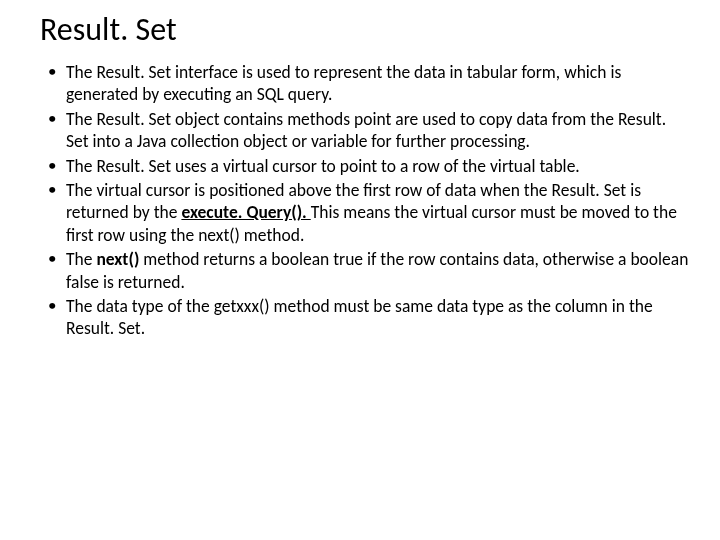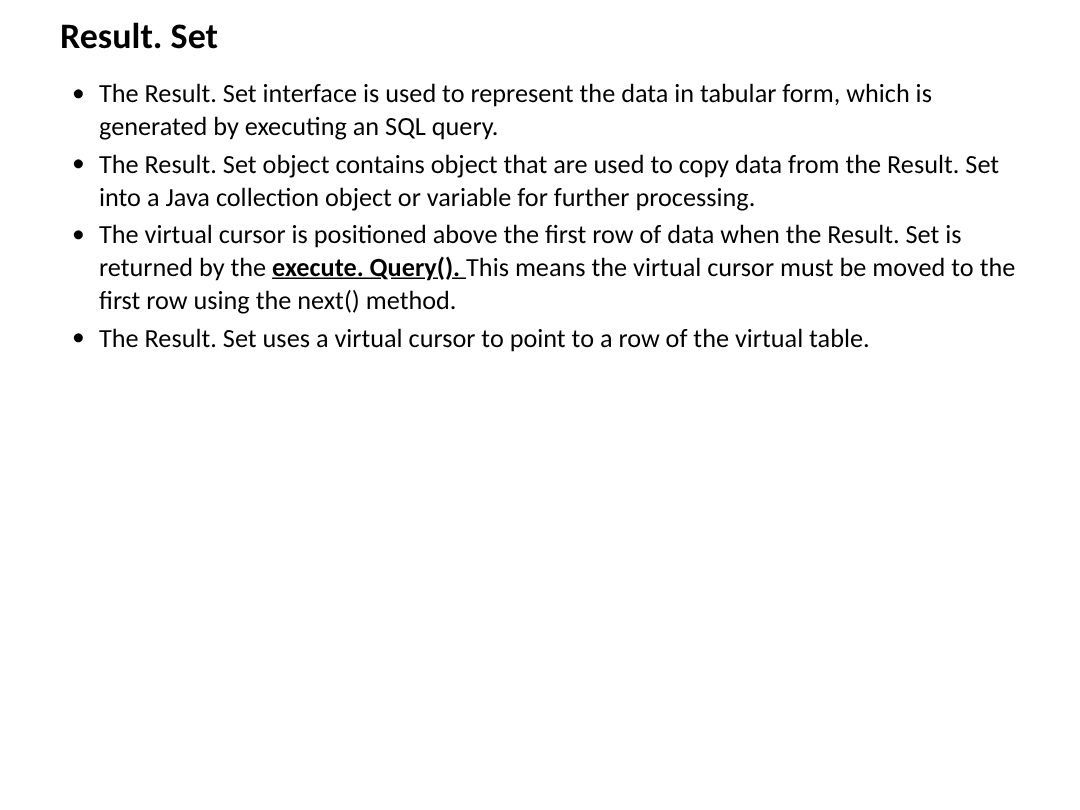--- a/index.html
+++ b/index.html
@@ -6,22 +6,22 @@
   body {
     width: 720px;
     height: 540px;
     background: #fff;
     font-family: Calibri, Arial, sans-serif;
     color: #000;
     padding: 10px 30px 20px 30px;
     overflow: hidden;
   }
   .title {
-    font-size: 24px;
-    font-weight: 700;
+    font-size: 32px;
+    font-weight: 400;
     margin-left: 10px;
     margin-bottom: 8px;
   }
   ul.bullets {
     list-style: none;
     padding-left: 18px;
     margin-top: 12px;
   }
   ul.bullets li {
     position: relative;
@@ -40,16 +40,18 @@
   .bold { font-weight: 700; }
   .underline { text-decoration: underline; }
 </style>
 </head>
 <body>
 
 <h1 class="title">Result. Set</h1>
 
 <ul class="bullets">
   <li><span>The Result. Set interface is used to represent the data in tabular form, which is generated by executing an SQL query.</span></li>
-  <li><span>The Result. Set object contains object that are used to copy data from the Result. Set into a Java collection object or variable for further processing.</span></li>
+  <li><span>The Result. Set object contains methods point are used to copy data from the Result. Set into a Java collection object or variable for further processing.</span></li>
+  <li><span>The Result. Set uses a virtual cursor to point to a row of the virtual table.</span></li>
   <li><span>The virtual cursor is positioned above the first row of data when the Result. Set is returned by the </span><span class="bold underline">execute. Query(). </span><span>This means the virtual cursor must be moved to the first row using the next() method.</span></li>
-  <li><span>The Result. Set uses a virtual cursor to point to a row of the virtual table.</span></li>
+  <li><span>The </span><span class="bold">next() </span><span>method returns a boolean true if the row contains data, otherwise a boolean false is returned.</span></li>
+  <li><span>The data type of the getxxx() method must be same data type as the column in the Result. Set.</span></li>
 </ul>
 
 </body></html>

